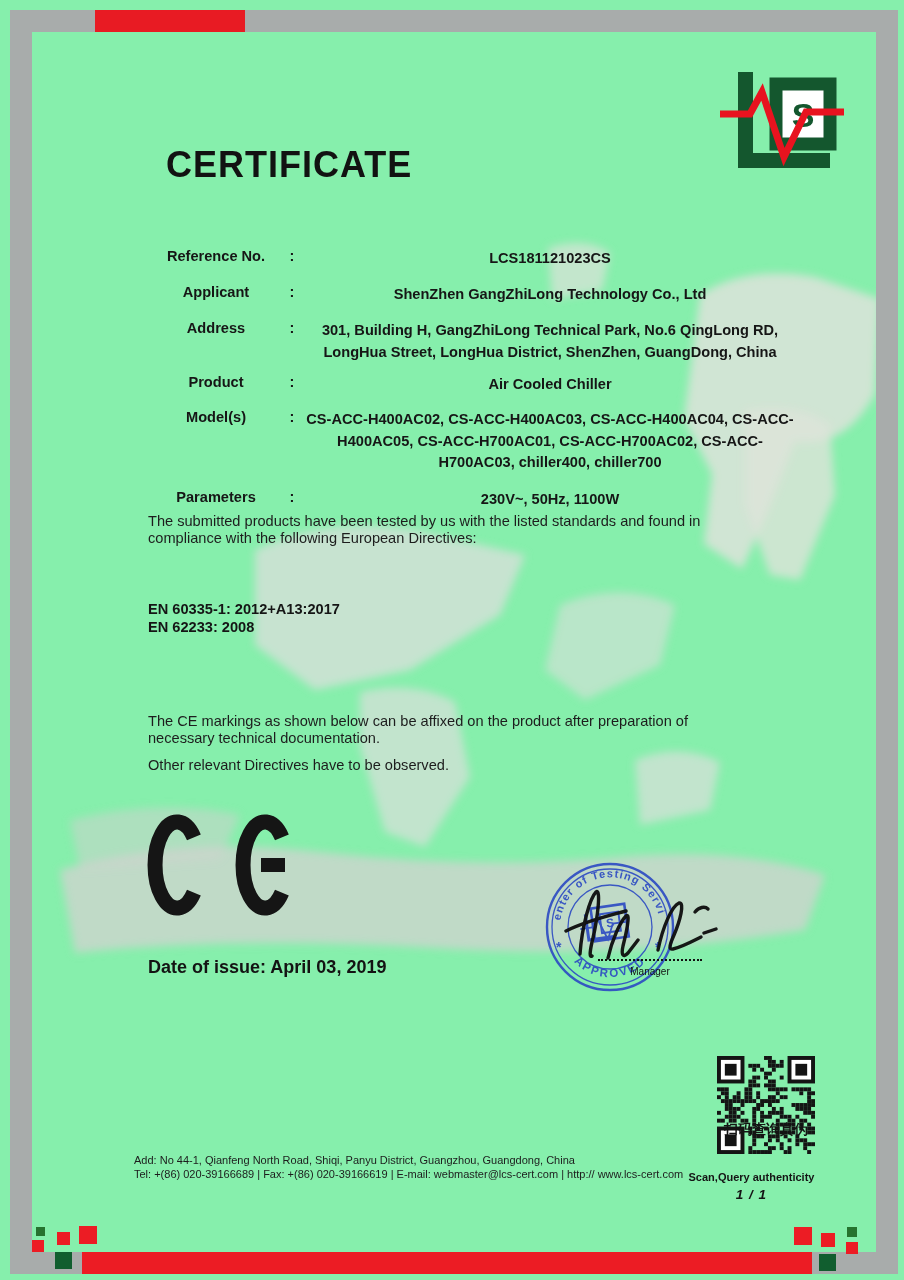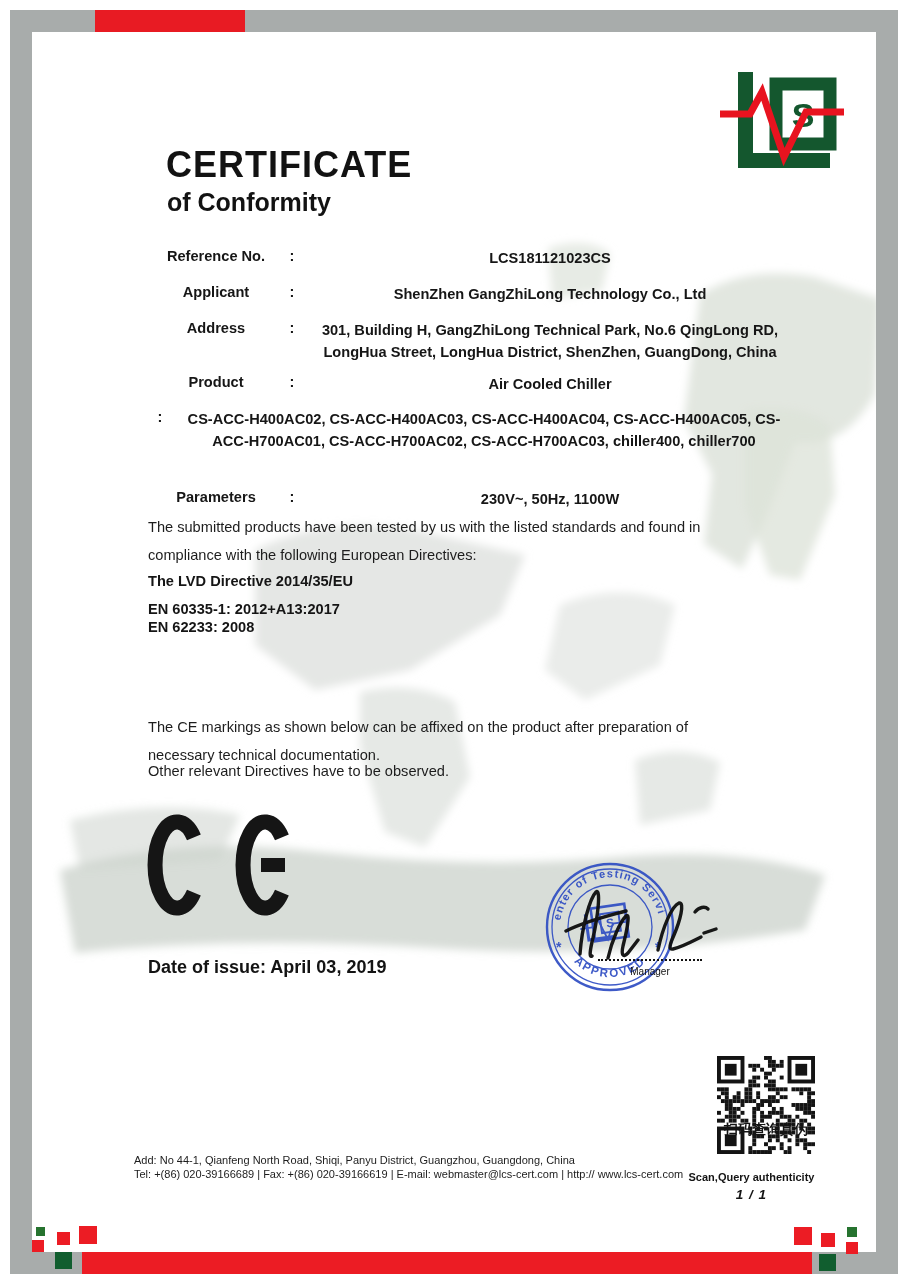--- a/index.html
+++ b/index.html
@@ -1,31 +1,31 @@
 <!DOCTYPE html>
 <html><head>
 <meta charset="utf-8">
 <style>
   html,body{margin:0;padding:0;background:#e9e9e7;}
-  .page{position:relative;width:904px;height:1280px;background:#ffffff;overflow:hidden;
+  .page{position:relative;width:904px;height:1280px;background:#86efac;overflow:hidden;
         font-family:"Liberation Sans",sans-serif;color:#1b1b1b;}
   .abs{position:absolute;}
   
   .bar{position:absolute;background:#a8acab;}
   .sq{position:absolute;}
   
   .title-main{left:166px;top:144px;font-size:36px;font-weight:bold;letter-spacing:1px;color:#121212;}
   .title-sub{left:167px;top:188px;font-size:25px;font-weight:bold;color:#121212;}
   
   .row{position:absolute;left:150px;width:648px;display:flex;font-size:14.6px;font-weight:bold;color:#161616;text-align:center;}
   .row .lab{width:132px;flex:none;}
   .row .col{width:20px;flex:none;}
   .row .val{flex:1;line-height:21.5px;}
   
-  .para{position:absolute;left:148px;width:594px;font-size:14.6px;line-height:28px;color:#1d1d1d;}
+  .para{position:absolute;left:148px;width:594px;font-size:14.6px;line-height:17px;color:#1d1d1d;}
   .para.bold{font-weight:bold;color:#151515;}
   
   .foot{position:absolute;left:134px;top:1154px;font-size:11px;line-height:13.8px;color:#1c1c1c;}
   .qr-cap{position:absolute;text-align:center;font-weight:bold;color:#141414;}
   .dotline{position:absolute;left:598px;top:959px;width:104px;border-bottom:2.5px dotted #111;}
   .manager{position:absolute;left:598px;top:966px;width:104px;text-align:center;font-size:10px;color:#101010;}
   .dateline{position:absolute;left:148px;top:957px;font-size:18px;font-weight:bold;color:#131313;}
   svg text{font-family:"Liberation Sans",sans-serif;}
 </style>
 </head>
@@ -75,21 +75,20 @@
     <g fill="#14572e">
       <rect x="22" y="8" width="15" height="96"></rect>
       <rect x="22" y="89" width="92" height="15"></rect>
     </g>
     <rect x="60" y="20" width="54" height="60" fill="#ffffff" stroke="#14572e" stroke-width="13"></rect>
     <text x="87" y="51" text-anchor="middle" dominant-baseline="central" font-size="34" font-weight="bold" fill="#14572e">S</text>
     <polyline points="4,50 34,50 46,28 68,93 90,48 128,48" fill="none" stroke="#e8131f" stroke-width="7"></polyline>
   </svg>
 
   <div class="abs title-main">CERTIFICATE</div>
-  <div class="abs title-sub">of Conformity</div>
 
   <div class="row" style="top:248px">
     <span class="lab">Reference No.</span>
     <span class="col">:</span>
     <span class="val">LCS181121023CS</span>
   </div>
   <div class="row" style="top:284px">
     <span class="lab">Applicant</span>
     <span class="col">:</span>
     <span class="val">ShenZhen GangZhiLong Technology Co., Ltd</span>
@@ -98,31 +97,31 @@
     <span class="lab">Address</span>
     <span class="col">:</span>
     <span class="val">301, Building H, GangZhiLong Technical Park, No.6 QingLong RD, LongHua Street, LongHua District, ShenZhen, GuangDong, China</span>
   </div>
   <div class="row" style="top:374px">
     <span class="lab">Product</span>
     <span class="col">:</span>
     <span class="val">Air Cooled Chiller</span>
   </div>
   <div class="row" style="top:409px">
+    <span class="lab">Model(s)</span>
     <span class="col">:</span>
     <span class="val">CS-ACC-H400AC02, CS-ACC-H400AC03, CS-ACC-H400AC04, CS-ACC-H400AC05, CS-ACC-H700AC01, CS-ACC-H700AC02, CS-ACC-H700AC03, chiller400, chiller700</span>
   </div>
   <div class="row" style="top:489px">
     <span class="lab">Parameters</span>
     <span class="col">:</span>
     <span class="val">230V~, 50Hz, 1100W</span>
   </div>
 
   <div class="para" style="top:513px">The submitted products have been tested by us with the listed standards and found in compliance with the following European Directives:</div>
-  <div class="para bold" style="top:567px">The LVD Directive 2014/35/EU</div>
   <div class="para bold" style="top:600px;line-height:18.5px">EN 60335-1: 2012+A13:2017</div>
   <div class="para bold" style="top:618px;line-height:18.5px">EN 62233: 2008</div>
   <div class="para" style="top:713px">The CE markings as shown below can be affixed on the product after preparation of necessary technical documentation.</div>
   <div class="para" style="top:757px">Other relevant Directives have to be observed.</div>
 
   <svg class="abs" style="left:147px;top:814px" width="150" height="102" viewBox="0 0 150 102">
     <g stroke="#151515" fill="none" stroke-width="15">
       <path d="M46.9,23.4 A22,43 0 1 0 46.9,78.6"></path>
       <path d="M134.9,23.4 A22,43 0 1 0 134.9,78.6"></path>
       <path d="M114,51 H138" stroke-width="14"></path>

